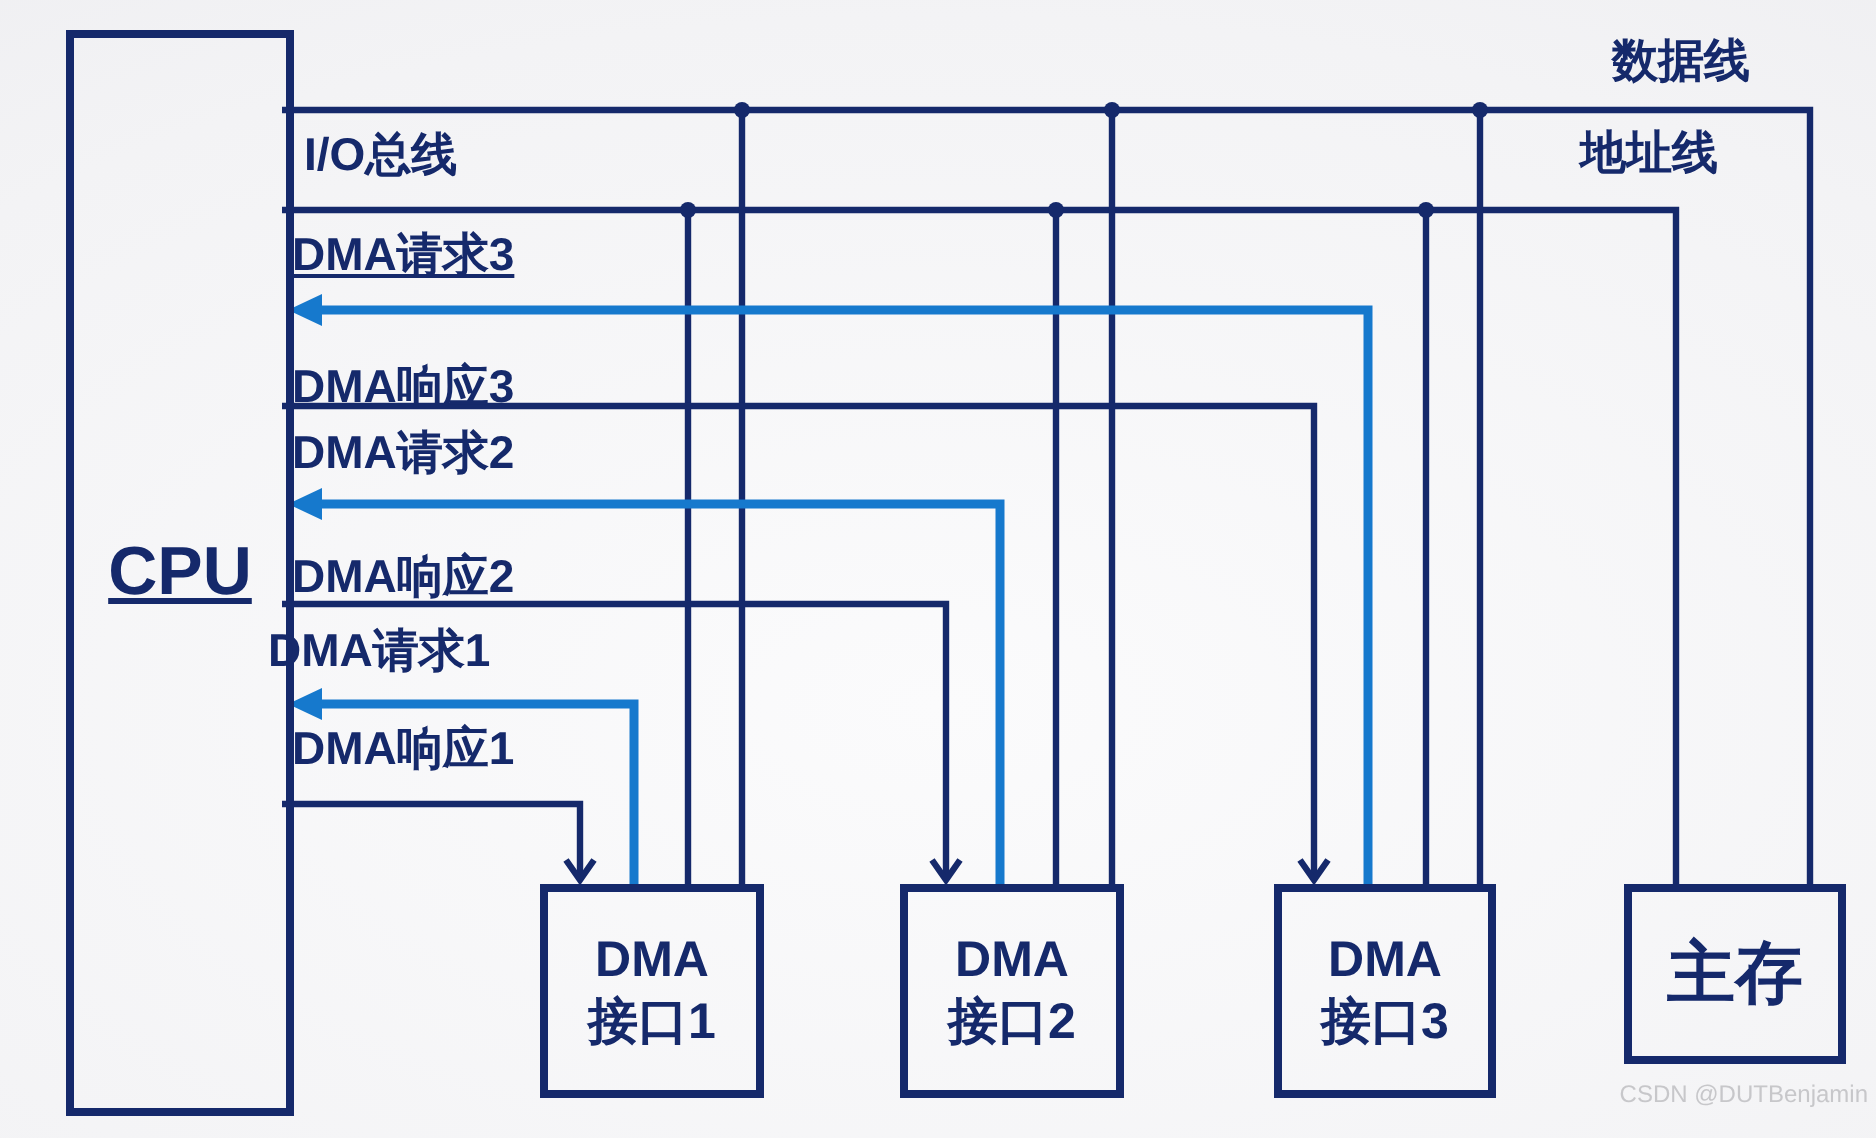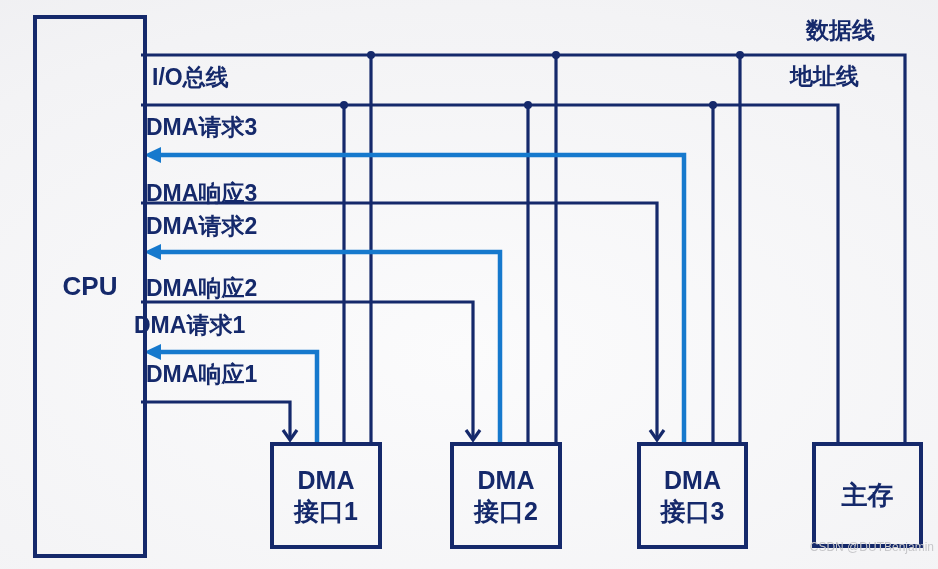--- a/index.html
+++ b/index.html
@@ -26,26 +26,26 @@
     border:4px solid #15296b;
     background:transparent;
     display:flex;
     flex-direction:column;
     align-items:center;
     justify-content:center;
     color:#15296b;
     font-weight:bold;
     text-align:center;
   }
-  #cpu-box{left:33px;top:15px;width:114px;height:543px;font-size:26px;}
+  #cpu-box{left:33px;top:15px;width:114px;height:543px;font-size:34px;text-decoration:underline;}
   .dev{top:442px;height:107px;font-size:25px;line-height:31px;}
   #dev1{left:270px;width:112px;}
   #dev2{left:450px;width:112px;}
   #dev3{left:637px;width:111px;}
-  #mem-box{left:812px;top:442px;width:111px;height:106px;font-size:26px;}
+  #mem-box{left:812px;top:442px;width:111px;height:90px;font-size:34px;}
   #watermark{
     position:absolute;
     right:4px;top:540px;
     color:#c7c7ca;
     font-size:12px;
     font-weight:normal;
   }
 </style>
 </head>
 <body>
@@ -112,21 +112,21 @@
     <span>接口3</span>
   </div>
   <div id="mem-box" class="box">
     <span>主存</span>
   </div>
 
   <div class="lbl" style="left:806px;top:17px;">数据线</div>
   <div class="lbl" style="left:790px;top:63px;">地址线</div>
   <div class="lbl" style="left:152px;top:64px;">I/O总线</div>
 
-  <div class="lbl" style="left:146px;top:114px;">DMA请求3</div>
+  <div class="lbl" style="left:146px;top:114px;text-decoration:underline;">DMA请求3</div>
   <div class="lbl" style="left:146px;top:180px;">DMA响应3</div>
   <div class="lbl" style="left:146px;top:213px;">DMA请求2</div>
   <div class="lbl" style="left:146px;top:263px;margin-top:12px;">DMA响应2</div>
   <div class="lbl" style="left:134px;top:312px;">DMA请求1</div>
   <div class="lbl" style="left:146px;top:361px;">DMA响应1</div>
 
   <div id="watermark">CSDN @DUTBenjamin</div>
 
 </div>
 

